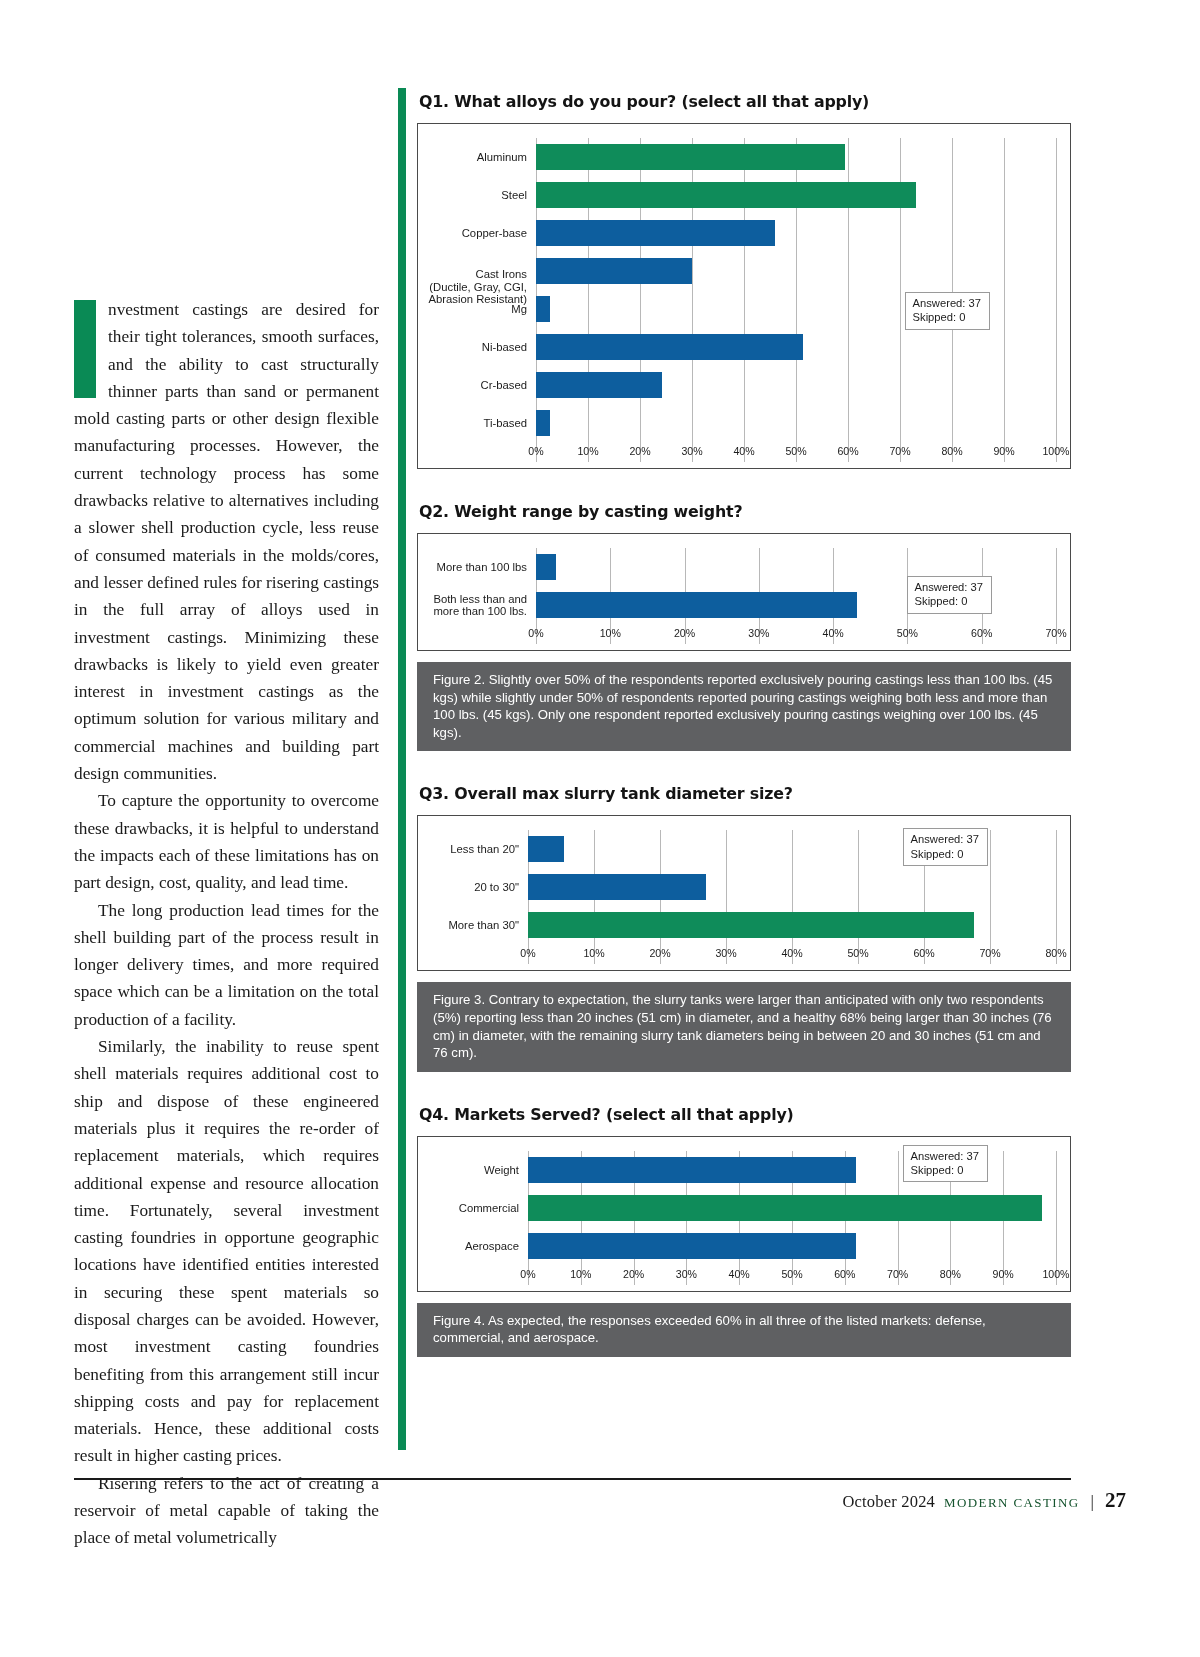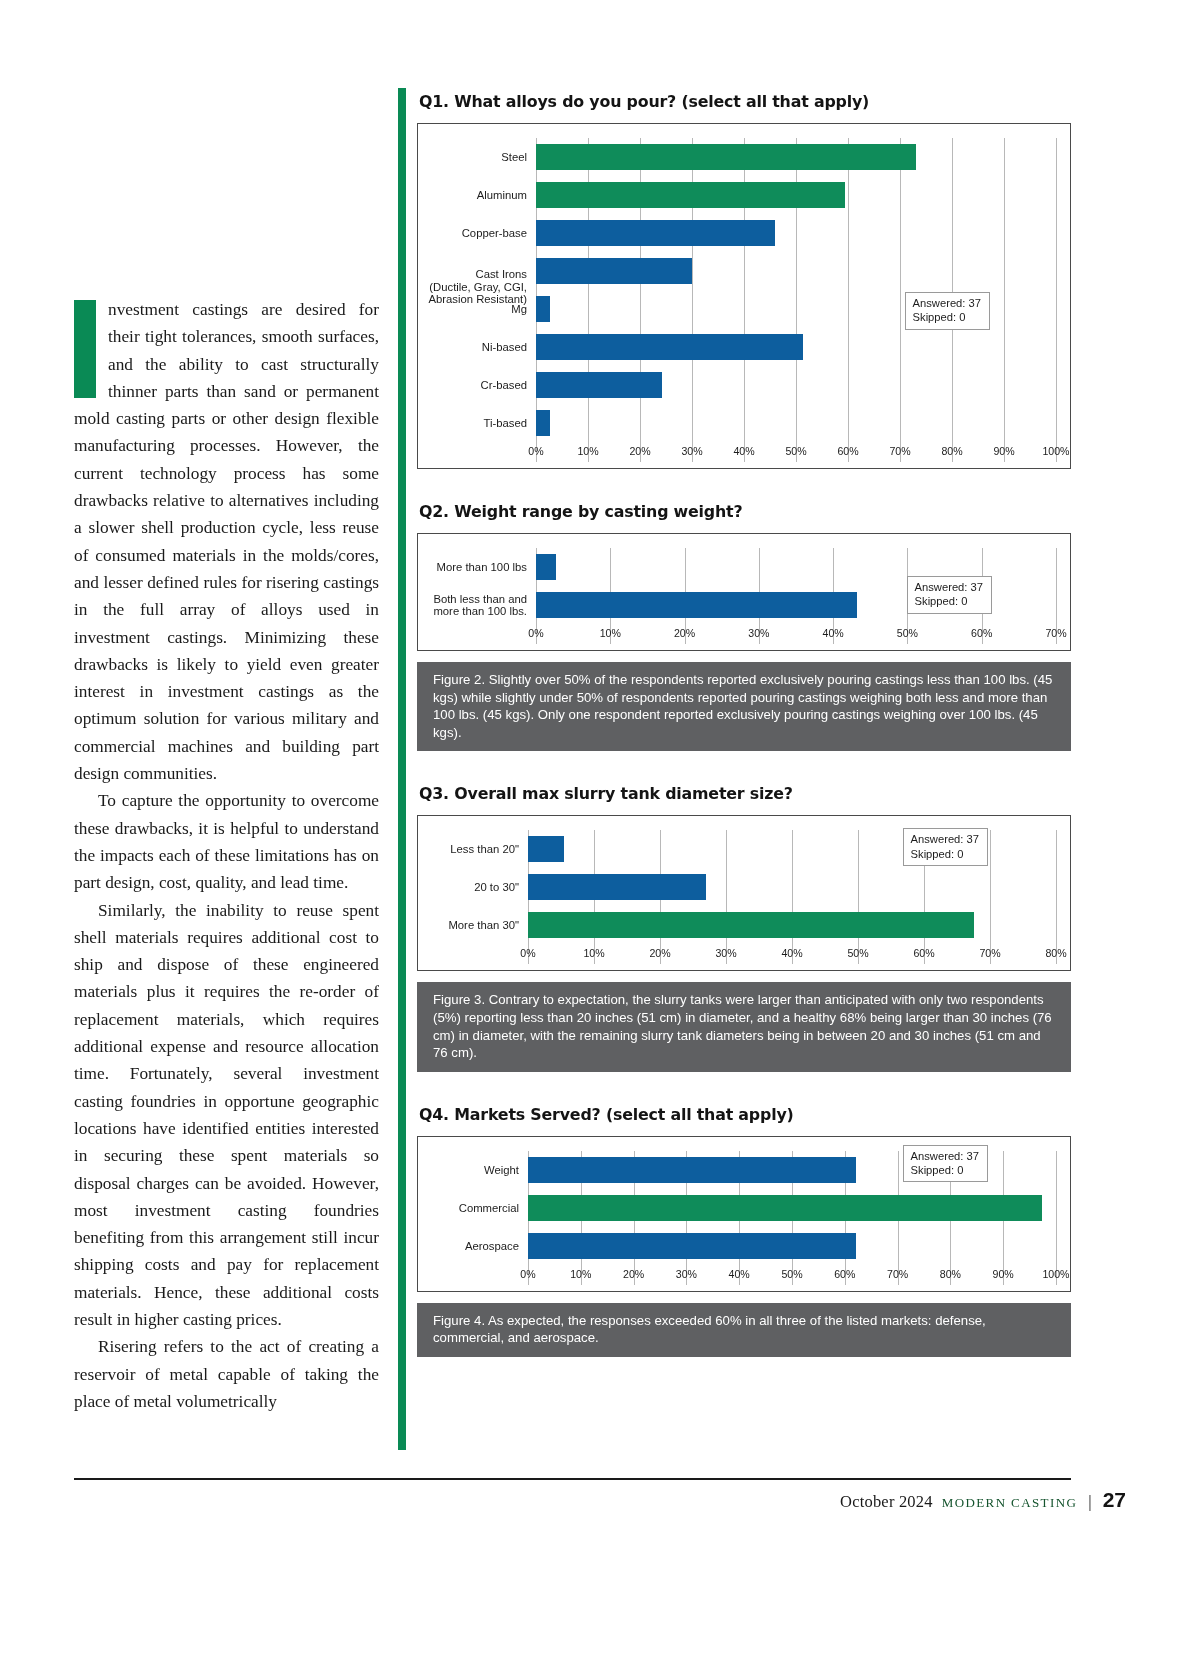--- a/index.html
+++ b/index.html
@@ -148,31 +148,32 @@
     position:absolute;
     right:74px; top:1488px;
     display:flex;
     align-items:baseline;
     gap:9px;
     font-family:"Liberation Serif", serif;
   }
   .footer-date { font-size:16.5px; color:#1a1a1a; letter-spacing:0.2px; }
   .footer-mag  { font-size:13px; color:#14532d; letter-spacing:1.4px; }
   .footer-pipe { font-size:17px; color:#1a1a1a; margin:0 2px; }
-  .footer-page { font-family:Liberation Sans, sans-serif; font-weight:bold; font-size:21px; color:#141414; }
+  .footer-page { font-family:Liberation Serif, serif; font-weight:bold; font-size:21px; color:#141414; }
 </style>
 </head>
 <body>
 
 <div class="page">
 
   <div class="body-col">
     <div class="dropcap-bar"></div>
     <p>nvestment castings are desired for their tight tolerances, smooth surfaces, and the ability to cast structurally thinner parts than sand or permanent mold casting parts or other design flexible manufacturing processes. However, the current technology process has some drawbacks relative to alternatives including a slower shell production cycle, less reuse of consumed materials in the molds/cores, and lesser defined rules for risering castings in the full array of alloys used in investment castings. Minimizing these drawbacks is likely to yield even greater interest in investment castings as the optimum solution for various military and commercial machines and building part design communities.</p>
     <p>To capture the opportunity to overcome these drawbacks, it is helpful to understand the impacts each of these limitations has on part design, cost, quality, and lead time.</p>
+    <p>The long production lead times for the shell building part of the process result in longer delivery times, and more required space which can be a limitation on the total production of a facility.</p>
     <p>Similarly, the inability to reuse spent shell materials requires additional cost to ship and dispose of these engineered materials plus it requires the re-order of replacement materials, which requires additional expense and resource allocation time. Fortunately, several investment casting foundries in opportune geographic locations have identified entities interested in securing these spent materials so disposal charges can be avoided. However, most investment casting foundries benefiting from this arrangement still incur shipping costs and pay for replacement materials. Hence, these additional costs result in higher casting prices.</p>
     <p>Risering refers to the act of creating a reservoir of metal capable of taking the place of metal volumetrically</p>
   </div>
 
   <div class="divider"></div>
 
   <div class="right-col">
 
     <div>
       <div class="q-title">Q1. What alloys do you pour? (select all that apply)</div>
@@ -186,29 +187,29 @@
                 <div class="gline" style="left: 30%;"></div>
                 <div class="gline" style="left: 40%;"></div>
                 <div class="gline" style="left: 50%;"></div>
                 <div class="gline" style="left: 60%;"></div>
                 <div class="gline" style="left: 70%;"></div>
                 <div class="gline" style="left: 80%;"></div>
                 <div class="gline" style="left: 90%;"></div>
                 <div class="gline" style="left: 100%;"></div>
               </div>
               <div class="row" style="height: 38px;">
+                <div class="cat-label" style="width: 118px;">Aluminum</div>
+                <div class="bar-area" style="margin-right: 14px;">
+                  <div class="bar green" style="width: 59.5%;"></div>
+                </div>
+              </div>
+              <div class="row" style="height: 38px;">
                 <div class="cat-label" style="width: 118px;">Steel</div>
                 <div class="bar-area" style="margin-right: 14px;">
                   <div class="bar green" style="width: 73%;"></div>
-                </div>
-              </div>
-              <div class="row" style="height: 38px;">
-                <div class="cat-label" style="width: 118px;">Aluminum</div>
-                <div class="bar-area" style="margin-right: 14px;">
-                  <div class="bar green" style="width: 59.5%;"></div>
                 </div>
               </div>
               <div class="row" style="height: 38px;">
                 <div class="cat-label" style="width: 118px;">Copper-base</div>
                 <div class="bar-area" style="margin-right: 14px;">
                   <div class="bar blue" style="width: 46%;"></div>
                 </div>
               </div>
               <div class="row" style="height: 38px;">
                 <div class="cat-label" style="width: 118px; margin-top: 32px;">Cast Irons<br>(Ductile, Gray, CGI,<br>Abrasion Resistant)</div>

